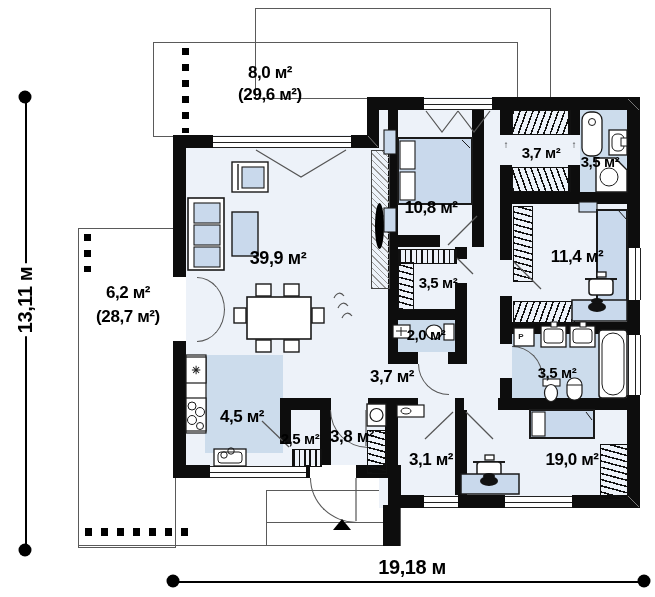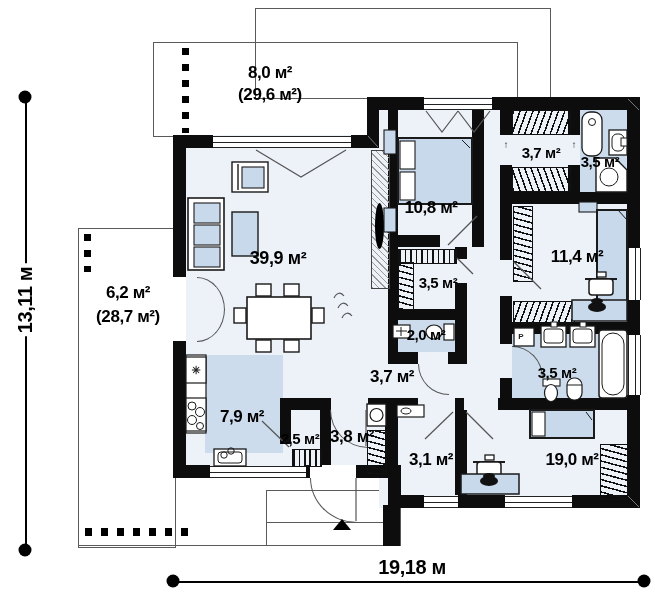--- a/index.html
+++ b/index.html
@@ -267,21 +267,21 @@
   <div class="lbl" style="left:128px;top:317px;">(28,7 м²)</div>
   <div class="lbl" style="left:278px;top:258px;font-size:18px;">39,9 м²</div>
   <div class="lbl" style="left:431px;top:208px;">10,8 м²</div>
   <div class="lbl sm" style="left:541px;top:152px;">3,7 м²</div>
   <div class="lbl sm" style="left:600px;top:161px;">3,5 м²</div>
   <div class="lbl" style="left:577px;top:257px;">11,4 м²</div>
   <div class="lbl sm" style="left:438px;top:282px;">3,5 м²</div>
   <div class="lbl sm" style="left:426px;top:334px;">2,0 м²</div>
   <div class="lbl" style="left:392px;top:377px;">3,7 м²</div>
   <div class="lbl sm" style="left:557px;top:372px;">3,5 м²</div>
-  <div class="lbl" style="left:242px;top:417px;">7,9 м²</div>
+  <div class="lbl" style="left:242px;top:417px;">4,5 м²</div>
   <div class="lbl sm" style="left:300px;top:438px;">2,5 м²</div>
   <div class="lbl" style="left:352px;top:437px;">3,8 м²</div>
   <div class="lbl" style="left:431px;top:460px;">3,1 м²</div>
   <div class="lbl" style="left:572px;top:460px;">19,0 м²</div>
 
   <div class="dimline-v" style="left:25px;top:97px;height:453px;"></div>
   <div class="dot" style="left:25px;top:97px;"></div>
   <div class="dot" style="left:25px;top:550px;"></div>
   <div class="lbl dim rot" style="left:25px;top:300px;">13,11 м</div>
   <div class="dimline-h" style="left:173px;top:581px;width:471px;"></div>

